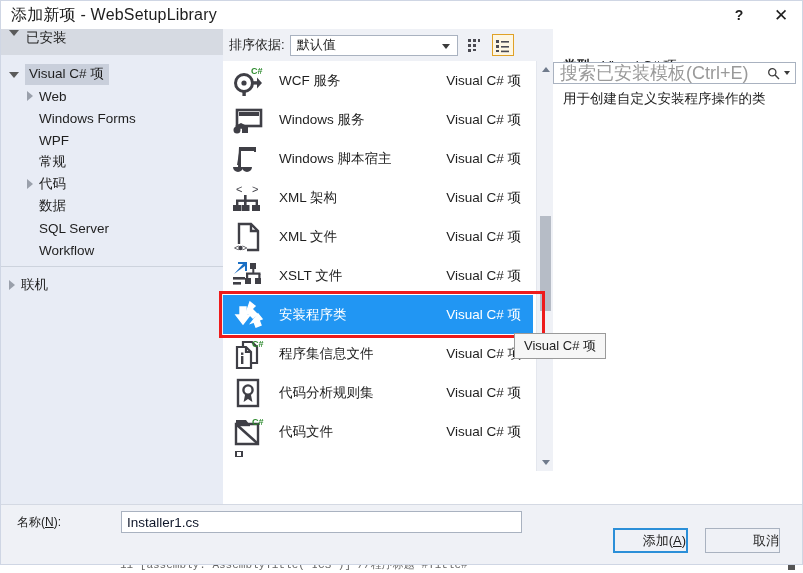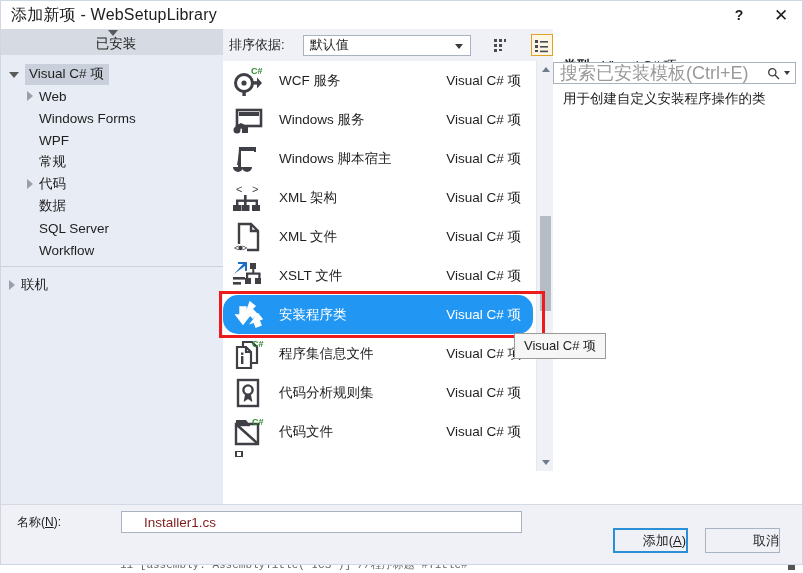--- a/index.html
+++ b/index.html
@@ -76,25 +76,24 @@
   
   #left-pane {
     position: absolute; left: 0; top: 0;
     width: 222px; height: 475px;
     background: #e8ecf5;
     box-sizing: border-box;
   }
   #installed-header {
     height: 26px;
     background: #d6dae2;
-    display: flex; align-items: center;
+    display: flex; 
     padding-left: 8px;
     font-size: 13.5px;
     color: #1e1e1e;
-    flex-direction: column;
   }
   #installed-header .tri {
     display: inline-block;
     width: 0; height: 0;
     border-left: 5px solid transparent;
     border-right: 5px solid transparent;
     border-top: 6px solid #5a5a5a;
     margin-right: 7px;
     position: relative; top: 1px;
   }
@@ -146,21 +145,20 @@
     width: 330px; height: 475px;
     background: #ffffff;
     box-sizing: border-box;
   }
   #sort-bar {
     height: 32px;
     background: #eff1f6;
     display: flex; align-items: center;
     padding-left: 6px;
     box-sizing: border-box;
-    gap: 13px;
   }
   #sort-label { font-size: 13px; margin-right: 5px; white-space: nowrap; }
   #sort-select {
     width: 168px; height: 21px;
     background: #ffffff;
     border: 1px solid #a9b2c0;
     display: flex; align-items: center;
     position: relative;
     box-sizing: border-box;
     font-size: 13px;
@@ -195,21 +193,21 @@
     position: absolute; left: 0; top: 0;
     width: 310px;
   }
   .tpl-item {
     position: relative;
     height: 39px;
     display: flex; align-items: center;
     cursor: default;
     box-sizing: border-box;
   }
-  .tpl-item.selected { background: #2196f3; color: #ffffff; border-radius: 15px; }
+  .tpl-item.selected { background: #2196f3; color: #ffffff; }
   .tpl-icon {
     width: 38px; height: 34px; margin-left: 6px;
     flex: 0 0 auto;
     display: flex; align-items: center; justify-content: center;
   }
   .tpl-name {
     margin-left: 12px;
     font-size: 13.5px;
     white-space: nowrap;
   }
@@ -293,24 +291,24 @@
     width: 104px;
     font-size: 12px;
   }
   #name-label u { text-decoration: underline; }
   #name-input {
     width: 401px; height: 22px;
     background: #ffffff;
     border: 1px solid #a9b2c0;
     box-sizing: border-box;
     display: flex; align-items: center;
-    padding-left: 22px;
+    padding-left: 5px;
     font-size: 13.5px;
     font-family: "Liberation Sans", sans-serif;
-    color: #7f1d1d;
+    color: #0f172a;
   }
 
   
   #footer {
     position: absolute; left: 0; bottom: 6px;
     width: 801px; height: 34px;
   }
   .dlg-btn {
     position: absolute; top: 4px;
     width: 75px; height: 25px;

